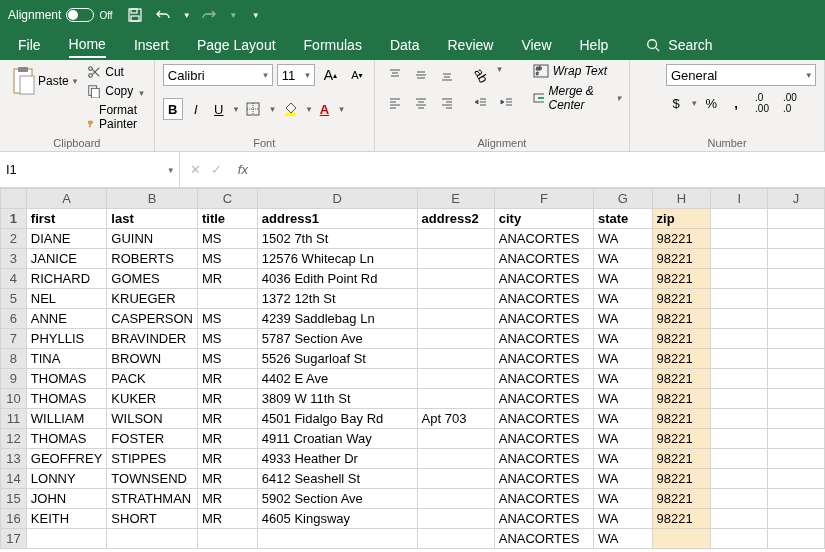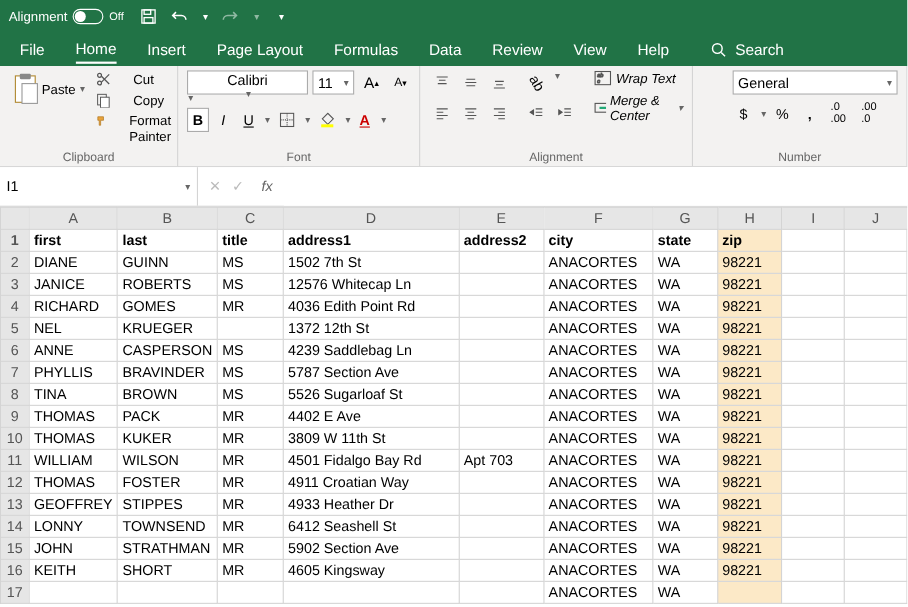--- a/index.html
+++ b/index.html
@@ -13,25 +13,25 @@
 .menubar { background: #217346; height: 30px; display: flex; align-items: center; padding: 0 18px; gap: 28px; color: #fff; font-size: 14px; }
 .menu-item { cursor: pointer; padding: 4px 0; }
 .menu-item.active { border-bottom: 2px solid #fff; }
 .search-box { display: flex; align-items: center; gap: 8px; margin-left: 10px; }
 .ribbon { background: #f3f2f1; height: 92px; border-bottom: 1px solid #d4d4d4; display: flex; }
 .ribbon-group { border-right: 1px solid #d4d4d4; padding: 4px 8px 0 8px; display: flex; flex-direction: column; justify-content: space-between; }
 .ribbon-group-label { text-align: center; font-size: 11px; color: #666; padding: 2px 0; position: relative; }
 .group-body { display: flex; gap: 6px; flex: 1; align-items: flex-start; }
 .paste-btn { display: flex; flex-direction: row; align-items: center; gap: 2px; font-size: 12px; padding: 2px; }
 .clip-col { display: flex; flex-direction: column; gap: 3px; font-size: 12px; }
-.clip-item { display: flex; align-items: flex-start; gap: 20px; padding: 1px 2px; }
+.clip-item { display: flex; align-items: flex-end; gap: 4px; padding: 1px 2px; }
 .font-row1 { display: flex; gap: 4px; align-items: center; margin-bottom: 6px; }
 .font-row2 { display: flex; gap: 3px; align-items: center; }
 .combo { border: 1px solid #ababab; background: #fff; height: 22px; display: flex; align-items: center; padding: 0 4px; font-size: 13px; }
-.combo.font-name { width: 110px; justify-content: space-between; flex-direction: column; }
+.combo.font-name { width: 110px; justify-content: space-between; }
 .combo.font-size { width: 38px; justify-content: space-between; }
 .btn { border: 1px solid transparent; padding: 2px 4px; min-width: 20px; height: 22px; display: inline-flex; align-items: center; justify-content: center; font-size: 13px; cursor: pointer; }
 .btn.boxed { border: 1px solid #ababab; background: #fff; }
 .dd { font-size: 9px; margin-left: 2px; color: #666; }
 .align-rows { display: flex; flex-direction: column; gap: 6px; }
 .align-row { display: flex; gap: 2px; }
 .wrap-col { display: flex; flex-direction: column; gap: 6px; margin-left: 8px; font-size: 12px; font-style: italic; }
 .wrap-item { display: flex; align-items: center; gap: 4px; }
 .num-row { display: flex; gap: 4px; align-items: center; padding-left: 28px; }
 .namebox-row { height: 36px; border-bottom: 1px solid #d4d4d4; display: flex; align-items: center; background: #fff; }

